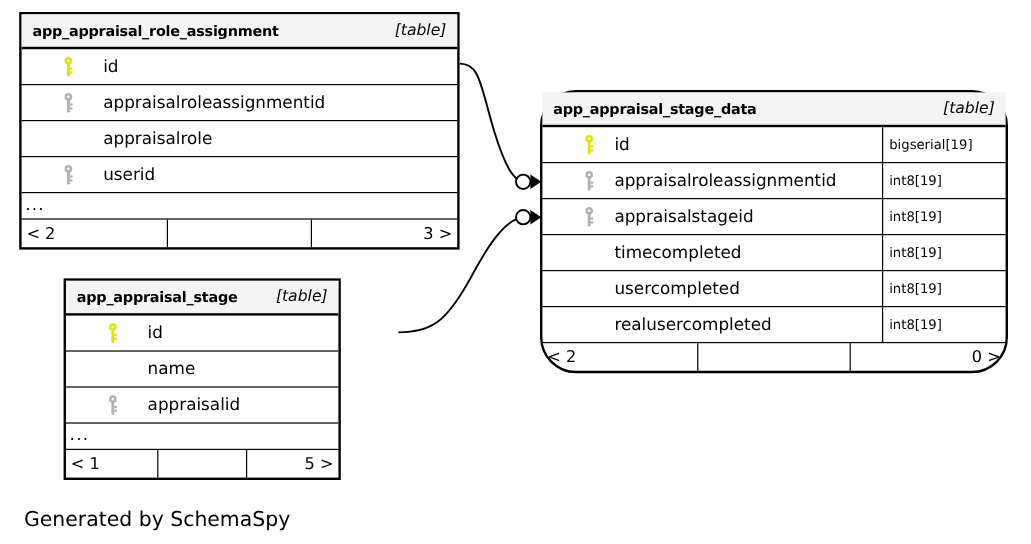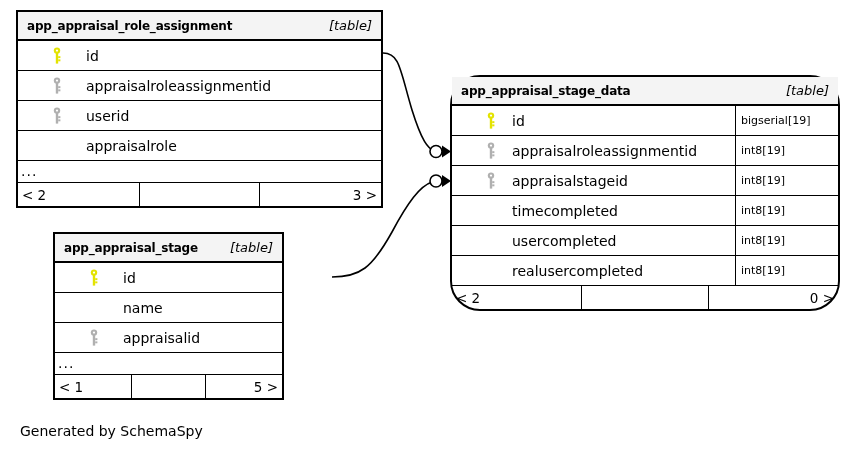--- a/index.html
+++ b/index.html
@@ -136,21 +136,21 @@
     padding: 0 4px;
   }
   .foot-cell.mid { border-left: 1px solid #000000; border-right: 1px solid #000000; }
   .foot-cell.right { justify-content: flex-end; }
 
   #footer-note {
     position: absolute;
     left: 20px;
     top: 423px;
     z-index: 3;
-    font-size: 14px;
+    font-size: 17px;
     white-space: nowrap;
   }
 </style>
 </head>
 <body>
 
 <div id="canvas">
 
   <svg id="edges" viewBox="0 0 859 453" width="859" height="453" xmlns="http://www.w3.org/2000/svg">
 
@@ -194,37 +194,37 @@
             <rect x="6.2" y="9.2" width="2.2" height="1.9" fill="#b0b0b0"></rect>
             <rect x="6.2" y="12.4" width="2.2" height="1.9" fill="#b0b0b0"></rect>
           </svg>
         </span>
         <span class="col-name indent">appraisalroleassignmentid</span>
       </div>
     </div>
 
     <div class="col-row tall">
       <div class="col-main">
+        <span class="keyslot"></span>
+        <span class="col-name indent">appraisalrole</span>
+      </div>
+    </div>
+
+    <div class="col-row tall">
+      <div class="col-main">
         <span class="keyslot">
           <svg width="10" height="18" viewBox="0 0 10 18">
             <circle cx="5" cy="3.6" r="3.2" fill="#b0b0b0"></circle>
             <circle cx="5" cy="3.6" r="1.1" fill="#ffffff"></circle>
             <rect x="3.8" y="5.6" width="2.4" height="11" fill="#b0b0b0"></rect>
             <rect x="6.2" y="9.2" width="2.2" height="1.9" fill="#b0b0b0"></rect>
             <rect x="6.2" y="12.4" width="2.2" height="1.9" fill="#b0b0b0"></rect>
           </svg>
         </span>
         <span class="col-name indent">userid</span>
-      </div>
-    </div>
-
-    <div class="col-row tall">
-      <div class="col-main">
-        <span class="keyslot"></span>
-        <span class="col-name indent">appraisalrole</span>
       </div>
     </div>
 
     <div class="more-row">
       <span>...</span>
     </div>
 
     <div class="entity-footer">
       <div class="foot-cell left">
         <span>&lt; 2</span>

